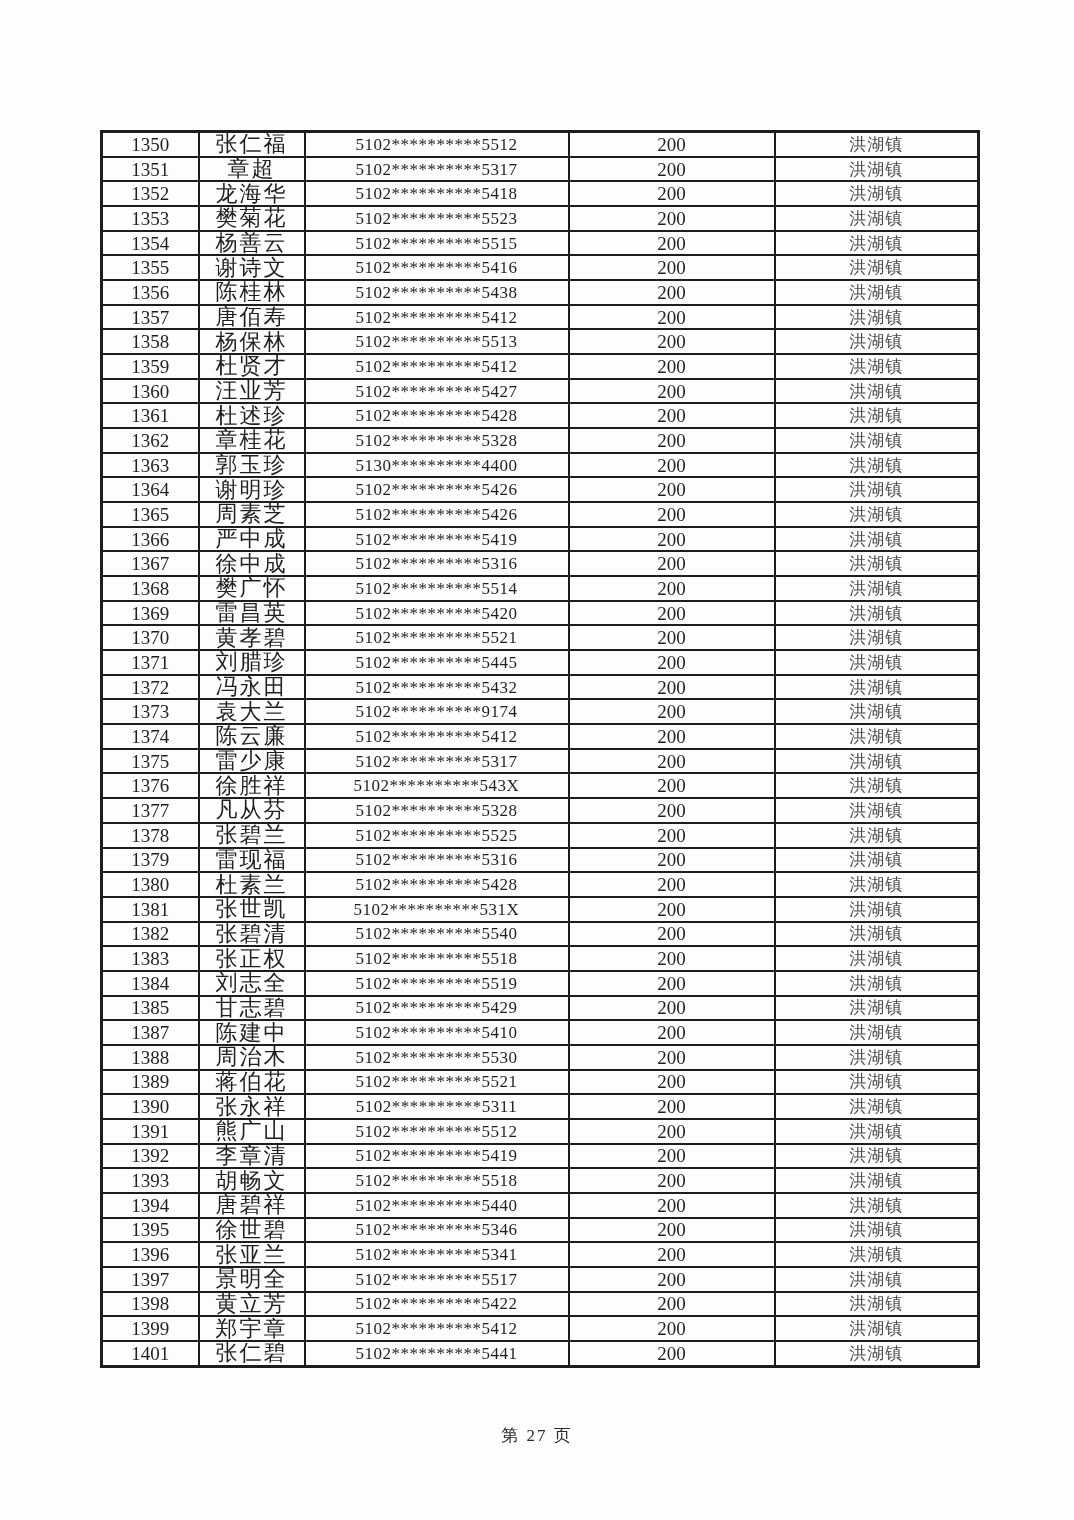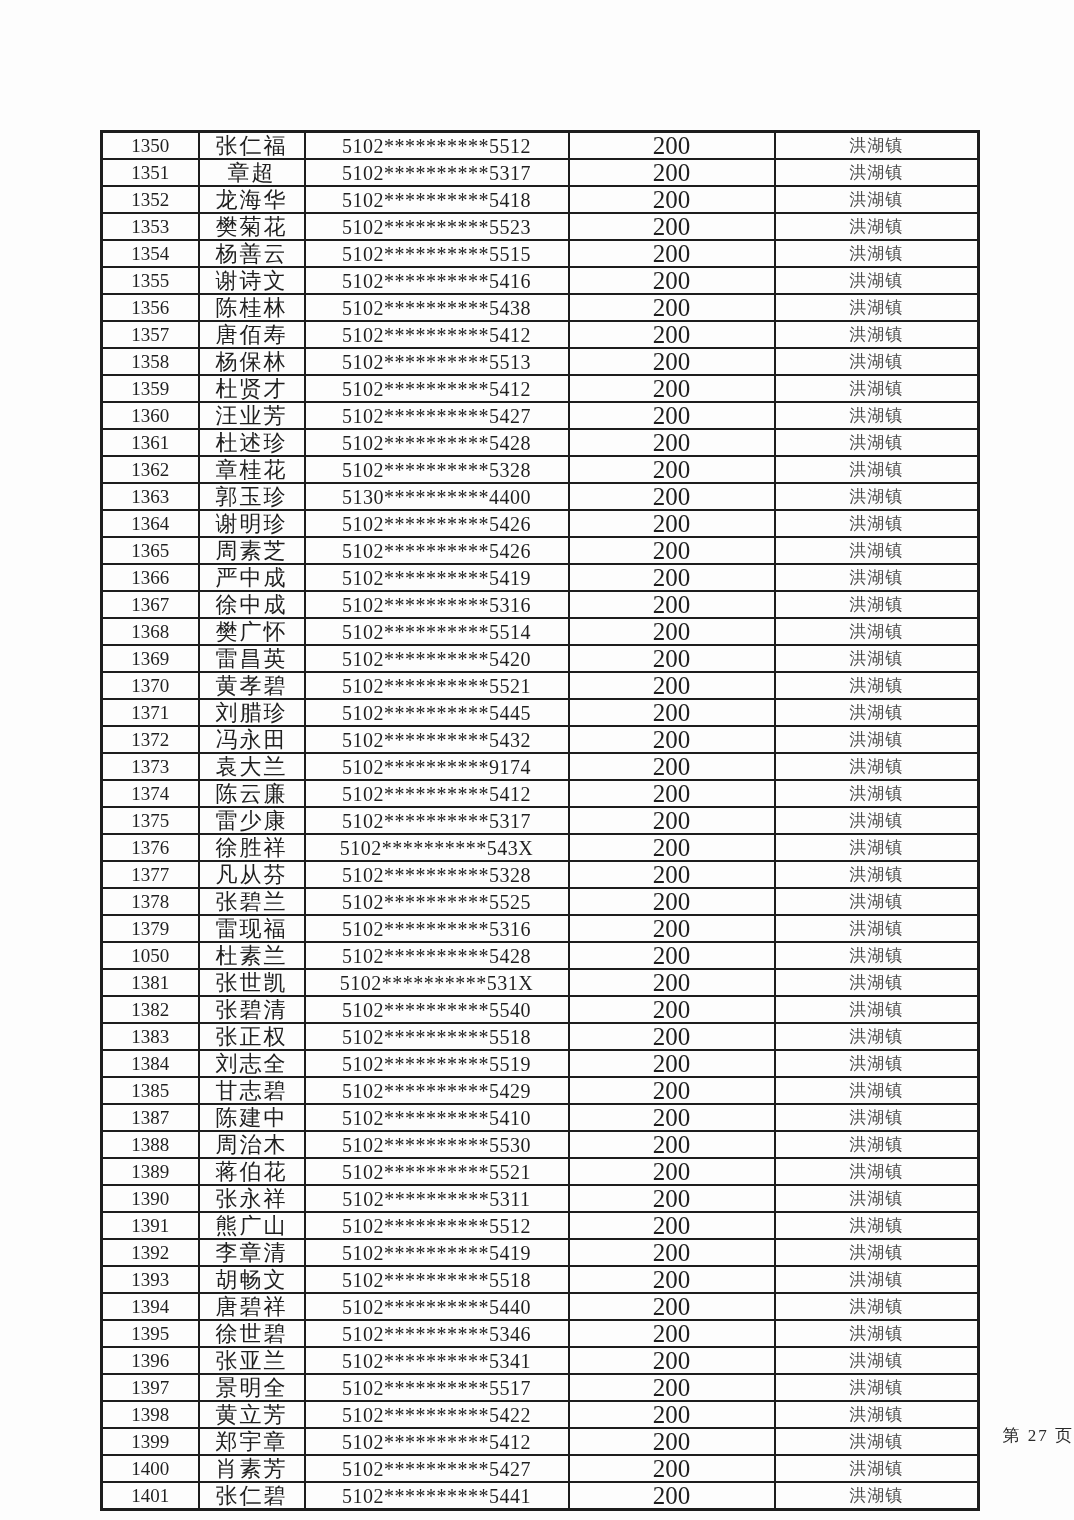--- a/index.html
+++ b/index.html
@@ -34,28 +34,28 @@
     vertical-align: middle;
     padding: 0;
     font-size: 18px;
     line-height: 1;
     color: var(--ink);
     white-space: nowrap;
     overflow: hidden;
   }
   table.roster td.c0 { font-size: 19px; }
   table.roster td.c1 { letter-spacing: 2px; font-size: 22px; }
-  table.roster td.c2 { font-size: 20px; letter-spacing: 0.5px; }
-  table.roster td.c3 { font-size: 25px; }
+  table.roster td.c2 { font-size: 17px; letter-spacing: 0.5px; }
+  table.roster td.c3 { font-size: 19px; }
   table.roster td.c4 { font-size: 17px; color: var(--muted-ink); letter-spacing: 1px; }
   .footer {
     position: absolute;
     top: 1424px; left: 0;
     width: 1074px;
-    text-align: right;
+    text-align: center;
     font-size: 17px;
     color: #2a2a2a;
     letter-spacing: 2px;
   }
 </style>
 </head>
 <body>
 
 <div class="sheet">
   <table class="roster">
@@ -271,21 +271,21 @@
           <td class="c4">洪湖镇</td>
         </tr>
         <tr>
           <td class="c0">1379</td>
           <td class="c1">雷现福</td>
           <td class="c2">5102**********5316</td>
           <td class="c3">200</td>
           <td class="c4">洪湖镇</td>
         </tr>
         <tr>
-          <td class="c0">1050</td>
+          <td class="c0">1380</td>
           <td class="c1">杜素兰</td>
           <td class="c2">5102**********5428</td>
           <td class="c3">200</td>
           <td class="c4">洪湖镇</td>
         </tr>
         <tr>
           <td class="c0">1381</td>
           <td class="c1">张世凯</td>
           <td class="c2">5102**********531X</td>
           <td class="c3">200</td>
@@ -400,27 +400,20 @@
           <td class="c0">1398</td>
           <td class="c1">黄立芳</td>
           <td class="c2">5102**********5422</td>
           <td class="c3">200</td>
           <td class="c4">洪湖镇</td>
         </tr>
         <tr>
           <td class="c0">1399</td>
           <td class="c1">郑宇章</td>
           <td class="c2">5102**********5412</td>
-          <td class="c3">200</td>
-          <td class="c4">洪湖镇</td>
-        </tr>
-        <tr>
-          <td class="c0">1400</td>
-          <td class="c1">肖素芳</td>
-          <td class="c2">5102**********5427</td>
           <td class="c3">200</td>
           <td class="c4">洪湖镇</td>
         </tr>
         <tr>
           <td class="c0">1401</td>
           <td class="c1">张仁碧</td>
           <td class="c2">5102**********5441</td>
           <td class="c3">200</td>
           <td class="c4">洪湖镇</td>
         </tr>

